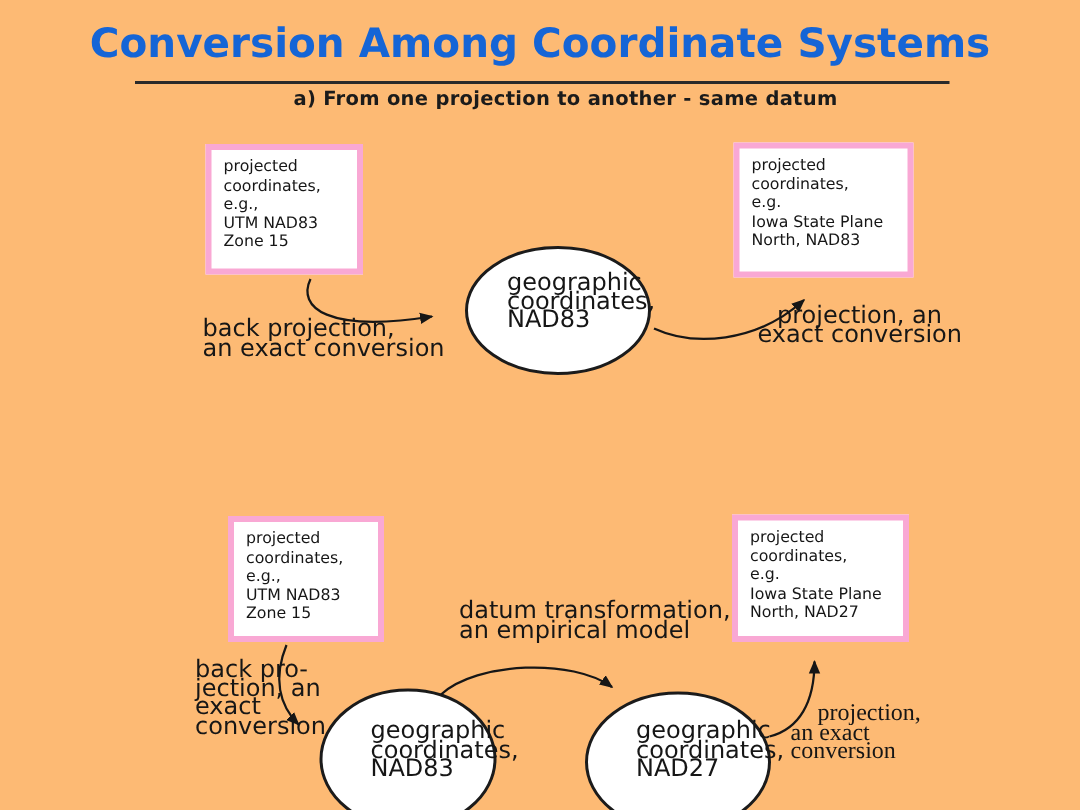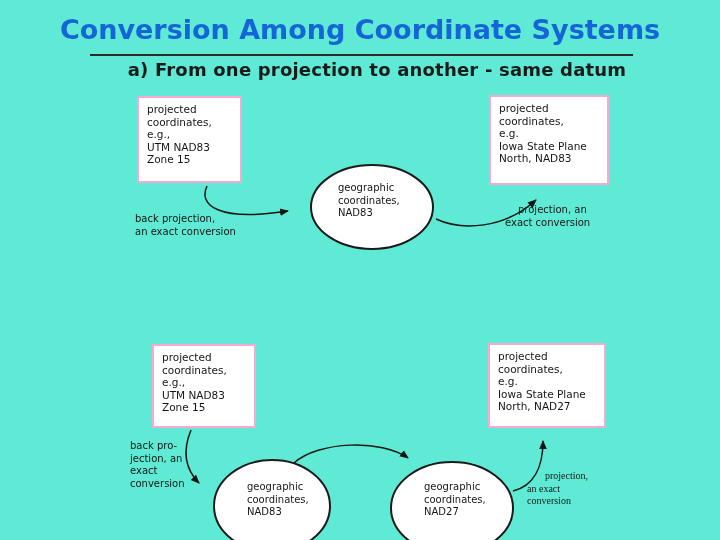--- a/index.html
+++ b/index.html
@@ -1,43 +1,43 @@
 <!DOCTYPE html>
 <html><head>
 <meta charset="utf-8">
 <style>
   html,body{margin:0;padding:0;background:#ffffff;}
   #slide{
-    position:relative;width:720px;height:540px;background:#5eead4;overflow:hidden;
+    position:relative;width:720px;height:540px;background:#fdba74;overflow:hidden;
     font-family:"DejaVu Sans","Liberation Sans",sans-serif;color:#161616;
   }
   .abs{position:absolute;}
   #title{
     left:0;top:14px;width:720px;text-align:center;
     font-size:27px;font-weight:bold;color:#1565d6;letter-spacing:0px;
   }
   #title-underline{
     left:90px;top:54px;width:543px;height:2px;background:#2a2a2a;
   }
   .section-heading{
-    font-size:18px;font-weight:600;color:#1b1b1b;text-align:center;letter-spacing:0.2px;
+    font-size:13px;font-weight:600;color:#1b1b1b;text-align:center;letter-spacing:0.2px;
   }
   #heading-a{left:57px;top:59px;width:640px;}
   #heading-b{left:26px;top:309px;width:681px;}
   .dbox{
-    border:2px solid #f9a8d4;background:#ffffff;
+    border:4px solid #f9a8d4;background:#ffffff;
     font-size:10.5px;line-height:12.6px;white-space:pre-line;
     padding:5px 3px 0 8px;box-sizing:border-box;
   }
   #box-a-left{left:137px;top:96px;width:105px;height:87px;}
   #box-a-right{left:489px;top:95px;width:120px;height:90px;}
   #box-b-left{left:152px;top:344px;width:104px;height:84px;}
   #box-b-right{left:488px;top:343px;width:118px;height:85px;}
   .freelabel{
-    font-size:10px;line-height:12.6px;white-space:pre-line;color:#161616;
+    font-size:16px;line-height:12.6px;white-space:pre-line;color:#161616;
   }
   #ellipse-a-text{left:338px;top:182px;}
   #ellipse-b-left-text{left:247px;top:481px;}
   #ellipse-b-right-text{left:424px;top:481px;}
   #label-a-left{left:135px;top:213px;}
   #label-a-right{left:505px;top:204px;text-indent:13px;}
   #label-b-left{left:130px;top:440px;}
   #label-datum{left:306px;top:401px;}
   #label-b-right{left:527px;top:470px;text-indent:18px;font-family:Liberation Serif, serif;}
   #diagram-svg{left:0;top:0;}
@@ -98,20 +98,22 @@
 e.g.,
 UTM NAD83
 Zone 15</div>
 
   <div id="box-b-right" class="abs dbox">projected
 coordinates,
 e.g.
 Iowa State Plane
 North, NAD27</div>
 
+  <div id="label-datum" class="abs freelabel">datum transformation,
+an empirical model</div>
 
   <div id="label-b-left" class="abs freelabel">back pro-
 jection, an
 exact
 conversion</div>
 
   <div id="ellipse-b-left-text" class="abs freelabel">geographic
 coordinates,
 NAD83</div>
 

